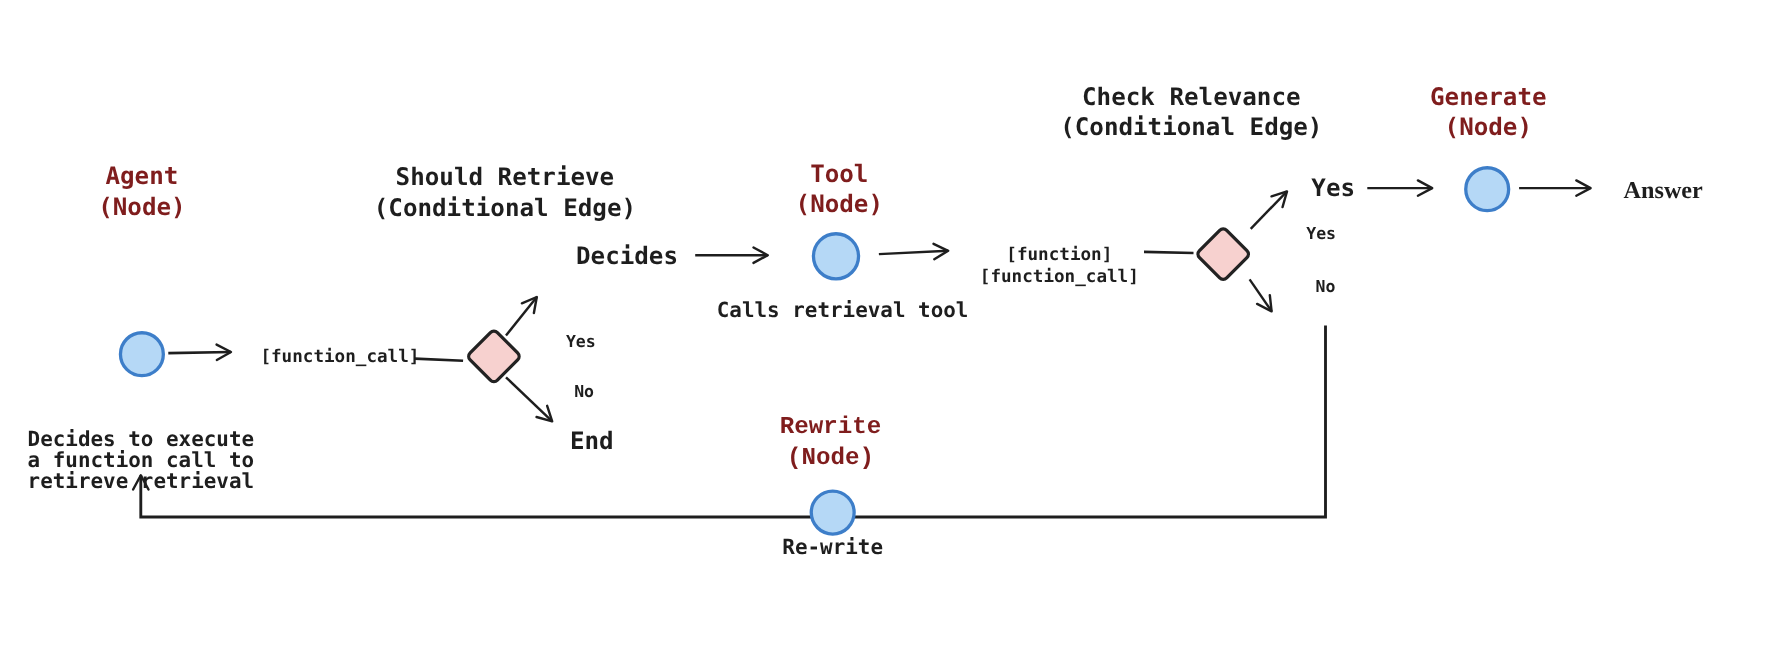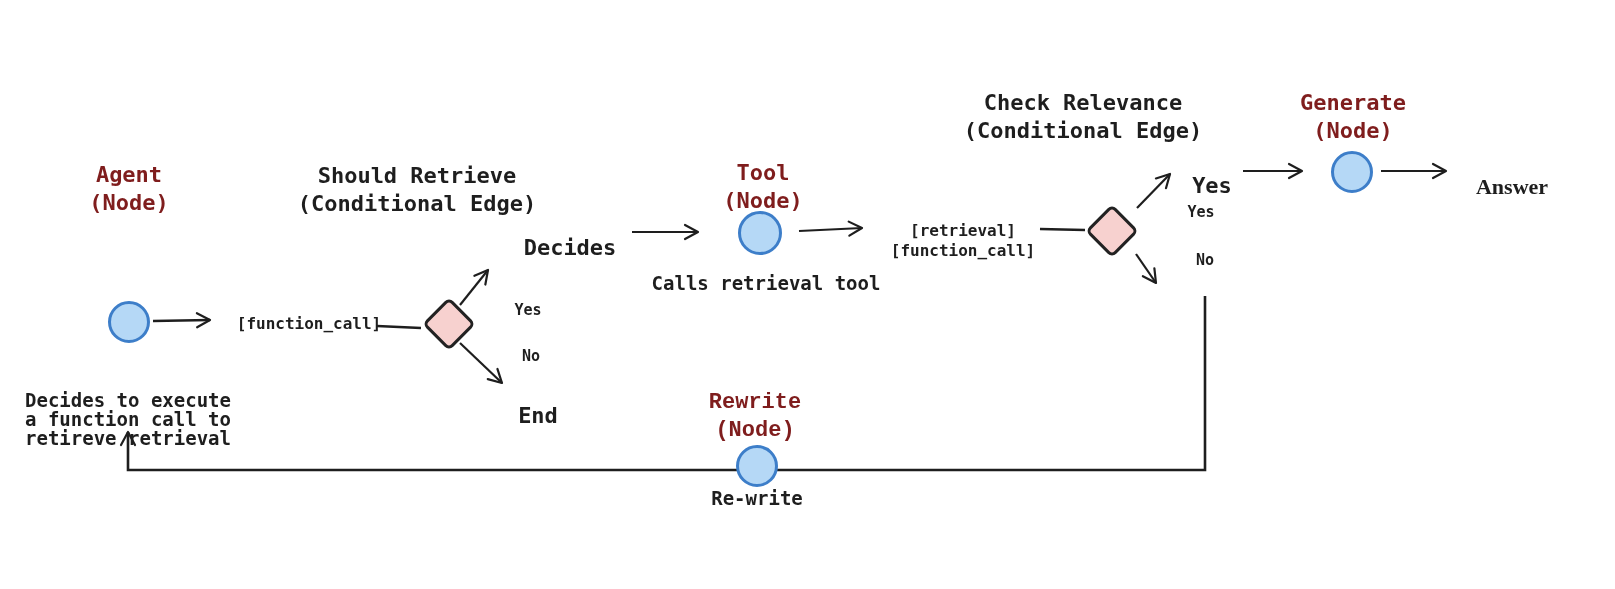--- a/index.html
+++ b/index.html
@@ -14,21 +14,21 @@
   .lines{position:absolute;left:0;top:0;width:1615px;height:589px;}
   .ctr{
     position:absolute;
     transform:translate(-50%,-50%);
     text-align:center;
     white-space:nowrap;
     font-weight:bold;
   }
   .ctr span{display:block;}
   .blue{color:#7f1d1d;}
-  .fs22{font-size:22px;line-height:28px;margin-top:14px;}
+  .fs22{font-size:22px;line-height:28px;}
   .fs16{font-size:16px;line-height:20px;}
   .fs15{font-size:15px;line-height:18px;}
   .cap{font-size:19px;line-height:19px;}
   .circle{
     position:absolute;
     background:#b5d8f6;
     border:3px solid #3d7ec9;
     border-radius:50%;
     transform:translate(-50%,-50%);
     box-sizing:border-box;
@@ -65,21 +65,21 @@
     <path d="M1136,254 L1156,283" fill="none" stroke="#1e1e1e" stroke-width="2.2" marker-end="url(#arrow)"></path>
     <path d="M1243,171 L1302,171" fill="none" stroke="#1e1e1e" stroke-width="2.2" marker-end="url(#arrow)"></path>
     <path d="M1381,171 L1446,171" fill="none" stroke="#1e1e1e" stroke-width="2.2" marker-end="url(#arrow)"></path>
     <path d="M1205,296 L1205,470 L128,470 L128,432" fill="none" stroke="#1e1e1e" stroke-width="2.6" marker-end="url(#arrow)"></path>
   </svg>
 
   <div class="ctr fs22 blue" style="left:129px;top:175px;">
     <span>Agent</span>
     <span>(Node)</span>
   </div>
-  <div class="ctr fs22" style="left:417px;top:176px;text-align:center;">
+  <div class="ctr fs22" style="left:459px;top:176px;text-align:center;">
     <span>Should Retrieve</span>
     <span>(Conditional Edge)</span>
   </div>
   <div class="ctr fs22 blue" style="left:763px;top:173px;">
     <span>Tool</span>
     <span>(Node)</span>
   </div>
   <div class="ctr fs22" style="left:1083px;top:103px;">
     <span>Check Relevance</span>
     <span>(Conditional Edge)</span>
@@ -101,21 +101,21 @@
   <div class="diamond" style="left:449px;top:324px;"></div>
   <div class="diamond" style="left:1112px;top:231px;"></div>
 
   <div class="ctr fs16" style="left:309px;top:324px;">[function_call]</div>
   <div class="ctr fs15" style="left:528px;top:310px;">Yes</div>
   <div class="ctr fs15" style="left:531px;top:356px;">No</div>
   <div class="ctr fs22" style="left:570px;top:234px;">Decides</div>
   <div class="ctr fs22" style="left:538px;top:402px;">End</div>
 
   <div class="ctr fs16" style="left:963px;top:241px;">
-    <span>[retrieval]</span>
+    <span>[function]</span>
     <span>[function_call]</span>
   </div>
   <div class="ctr fs22" style="left:1212px;top:172px;">Yes</div>
   <div class="ctr fs15" style="left:1201px;top:212px;">Yes</div>
   <div class="ctr fs15" style="left:1205px;top:260px;">No</div>
   <div class="ctr fs22" style="left:1512px;top:173px;font-family:Liberation Serif, serif;">Answer</div>
 
   <div class="ctr cap" style="left:128px;top:391px;margin-top:28px;">
     <span>Decides to execute</span>
     <span>a function call to</span>

